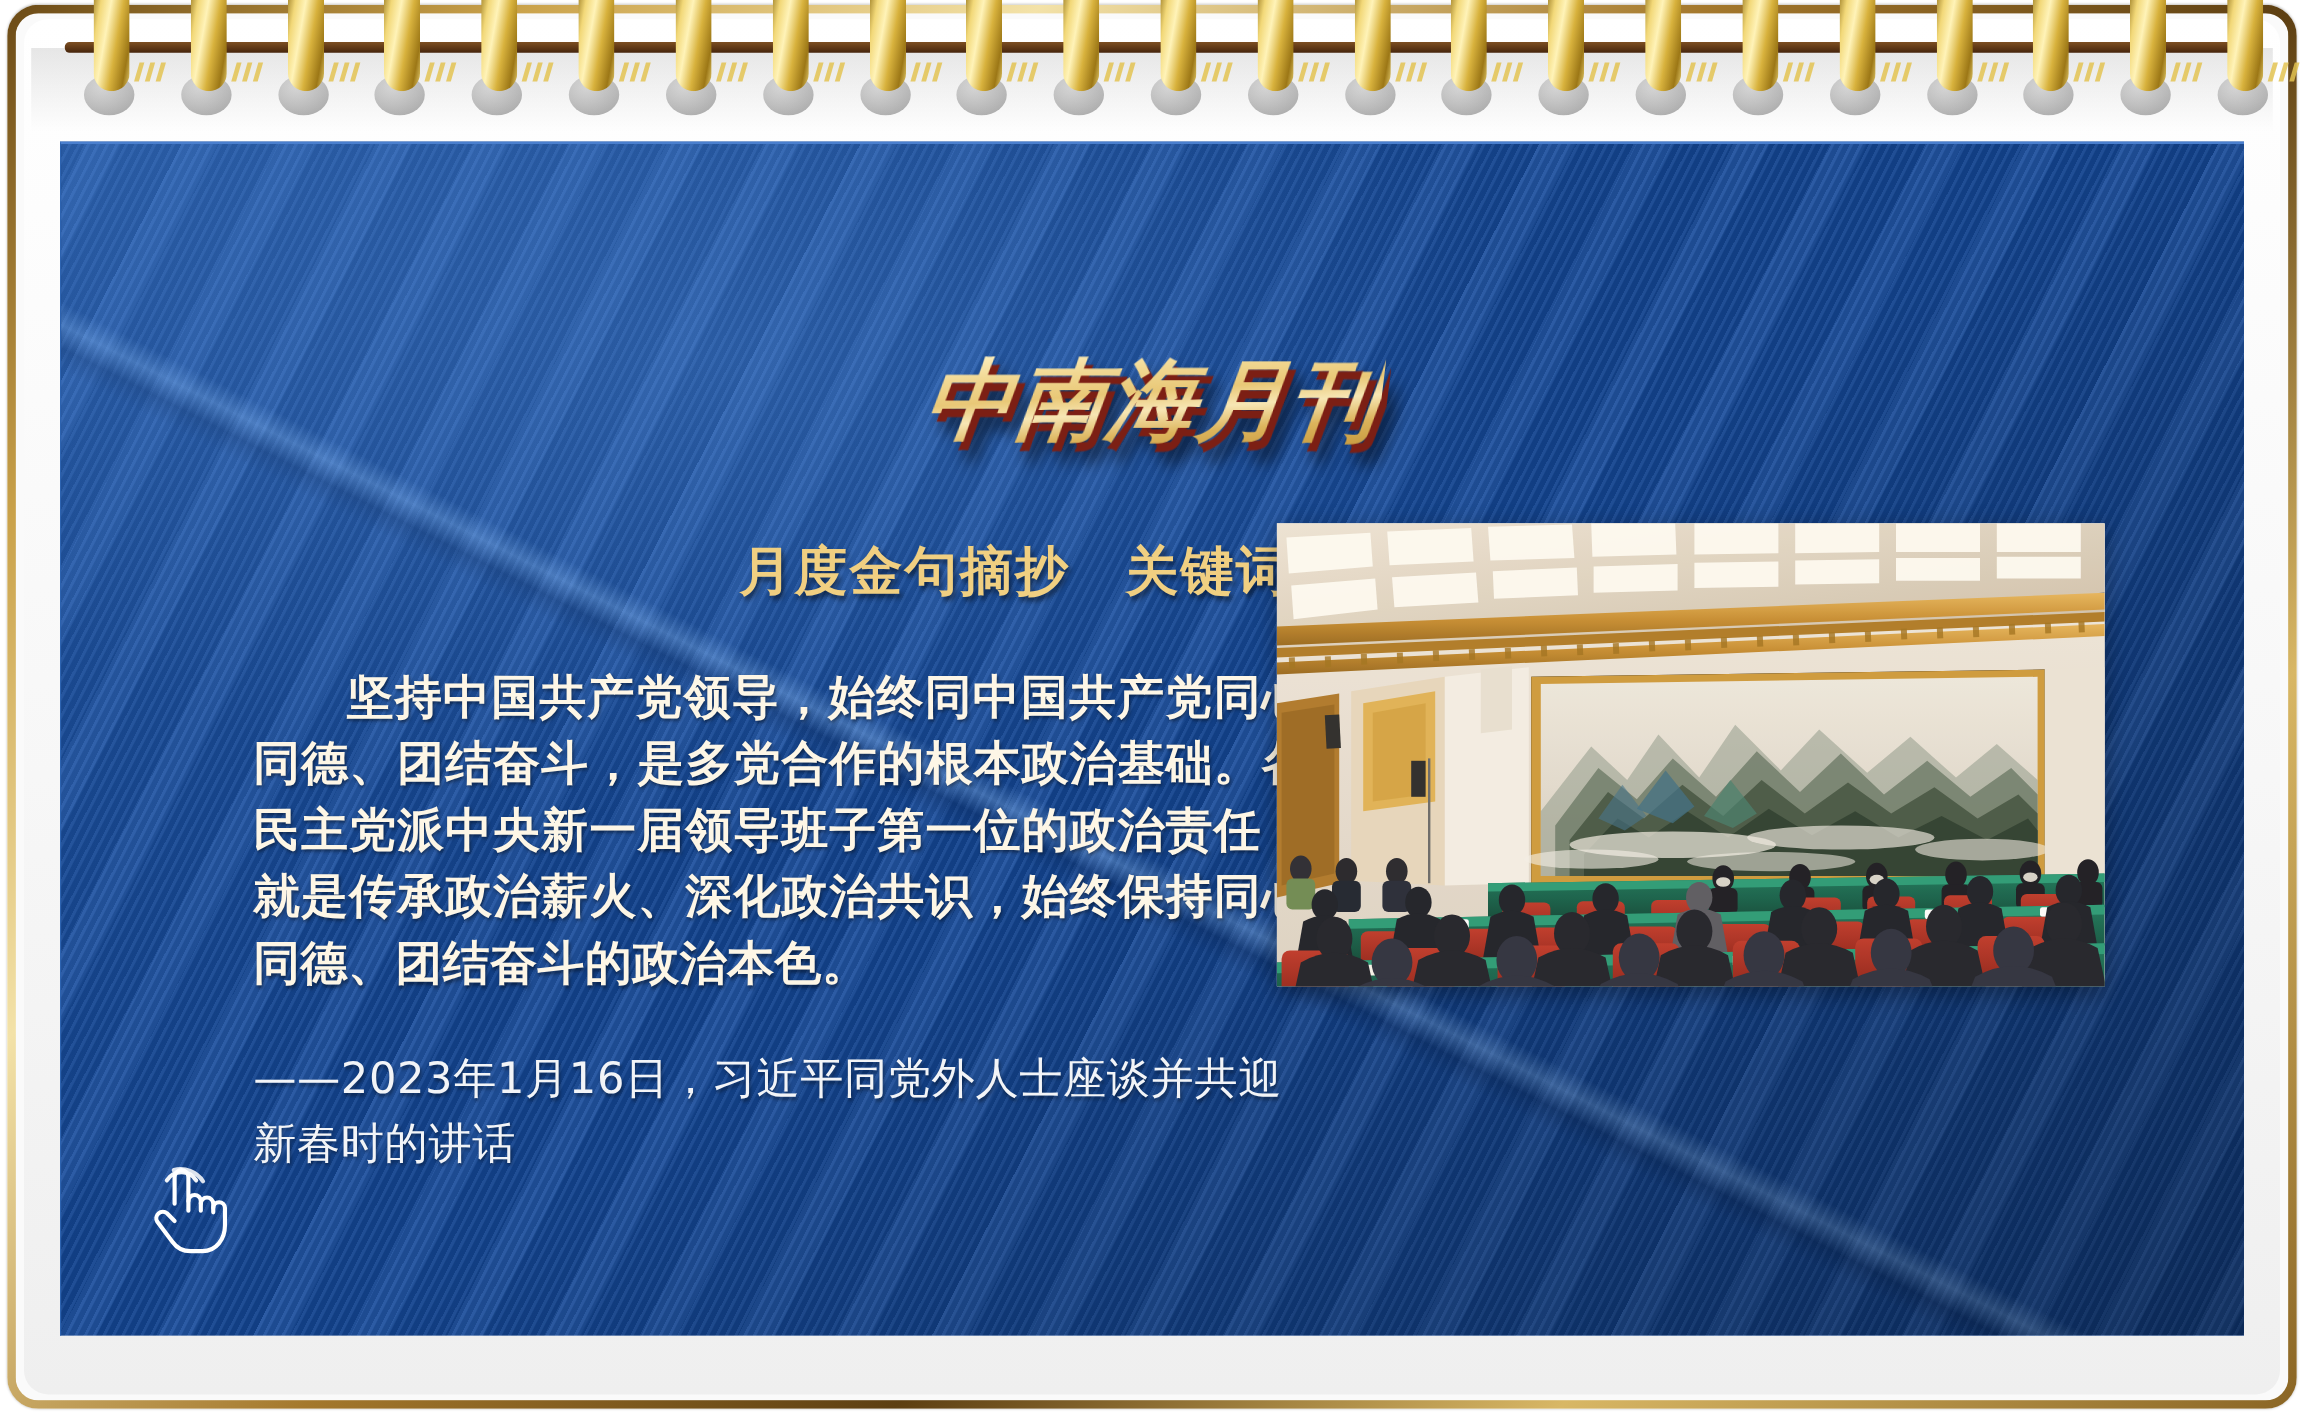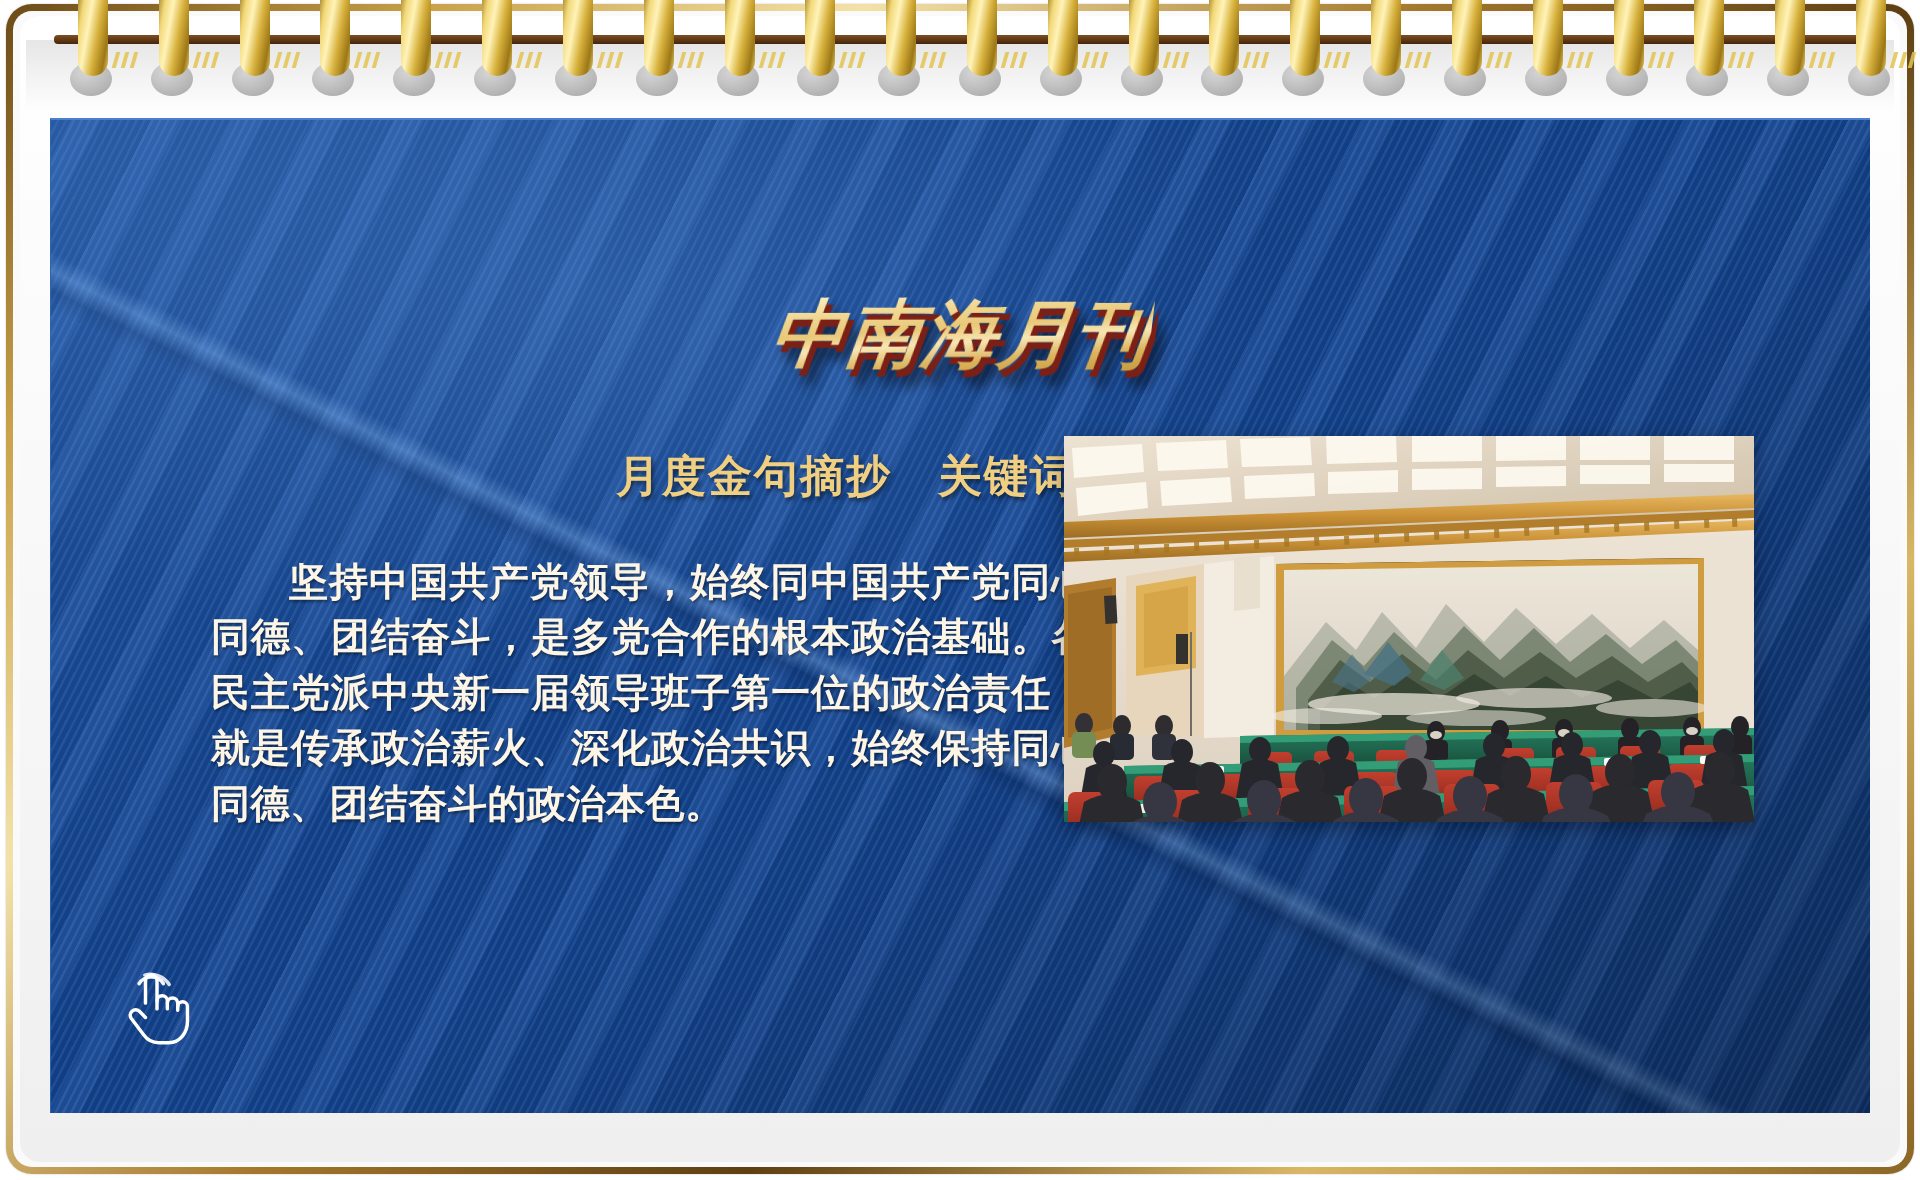--- a/index.html
+++ b/index.html
@@ -370,20 +370,21 @@
     <div id="panel-inner">
 
       <div id="title-wrap">
         <span id="masthead-title">中南海月刊</span>
       </div>
 
       <div id="subtitle">月度金句摘抄　关键词：同心同德</div>
 
       <div id="quote-block">
         <div id="quote-text">坚持中国共产党领导，始终同中国共产党同心同德、团结奋斗，是多党合作的根本政治基础。各民主党派中央新一届领导班子第一位的政治责任，就是传承政治薪火、深化政治共识，始终保持同心同德、团结奋斗的政治本色。</div>
+        <div id="attribution">——2023年1月16日，习近平同党外人士座谈并共迎新春时的讲话</div>
       </div>
 
       <div id="photo">
         <svg viewBox="0 0 690 386" preserveAspectRatio="none">
           <defs>
             <linearGradient id="gWall" x1="0" y1="0" x2="0" y2="1">
               <stop offset="0%" stop-color="#f3ece2"></stop>
               <stop offset="100%" stop-color="#ded4c6"></stop>
             </linearGradient>
             <linearGradient id="gCeil" x1="0" y1="0" x2="1" y2="1">

